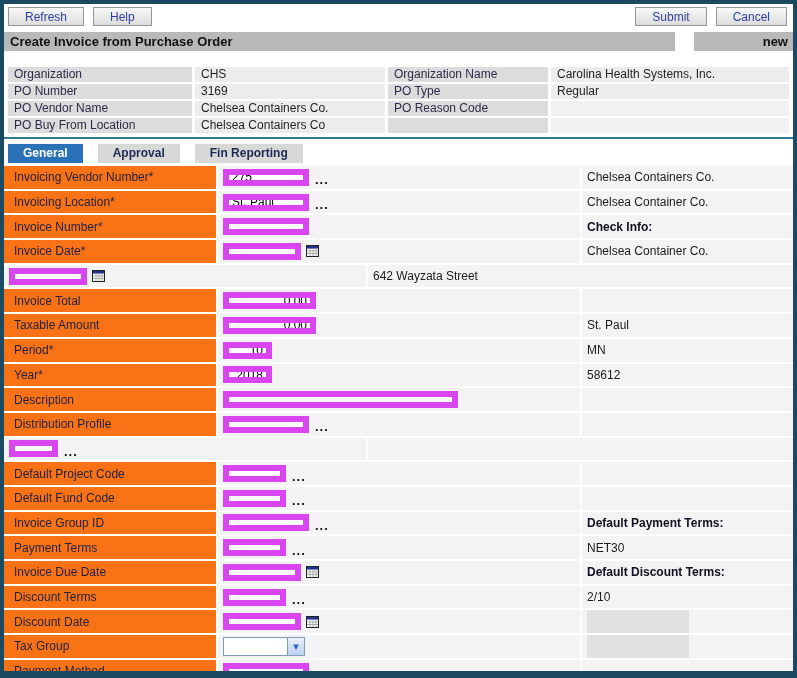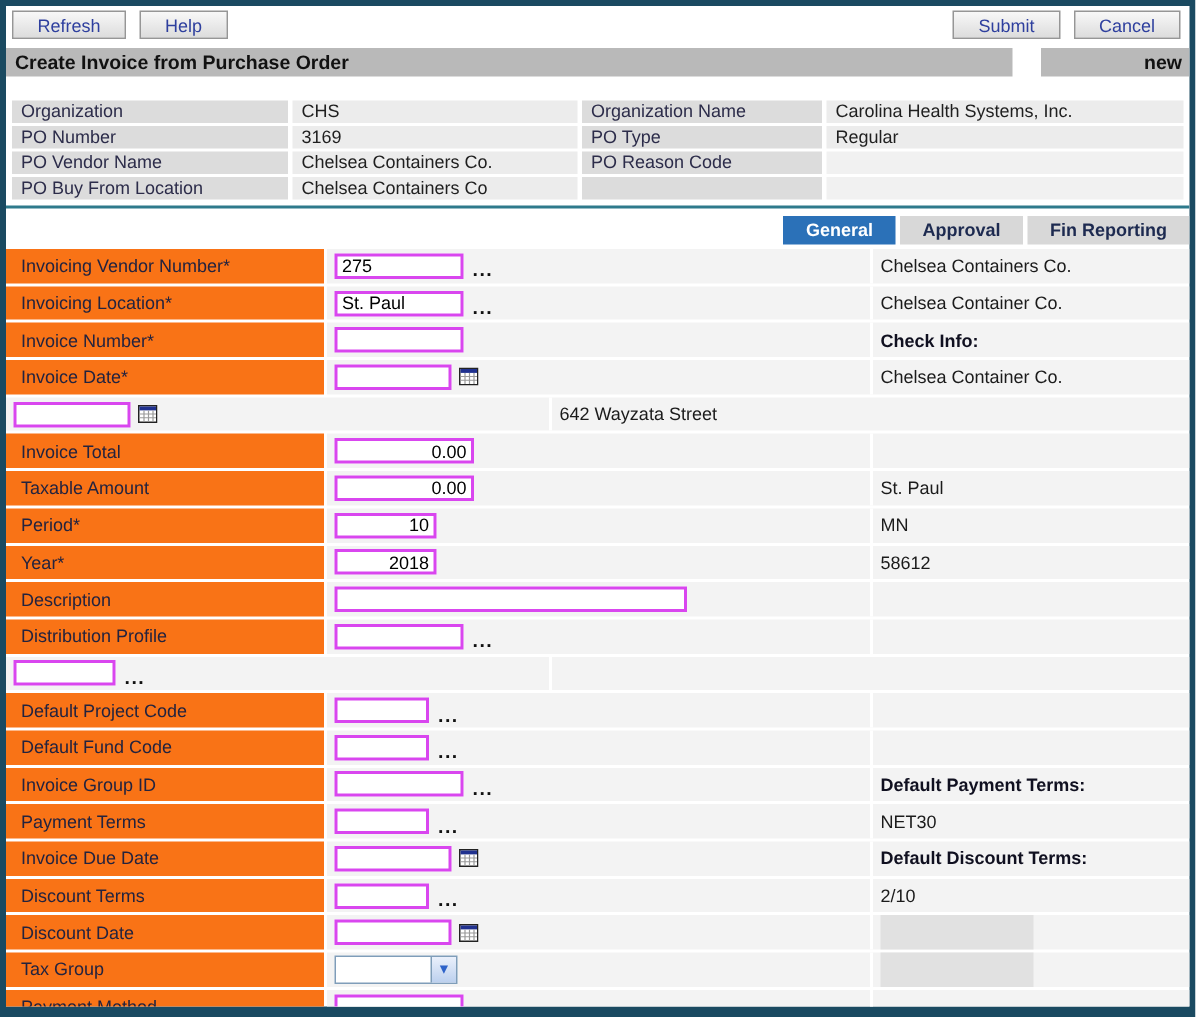--- a/index.html
+++ b/index.html
@@ -42,21 +42,21 @@
     margin: 2px 4px 0 4px;
   }
   .hcell { height: 15px; line-height: 15px; font-size: 12px; padding: 0 6px; white-space: nowrap; overflow: hidden; }
   .hlabel { background: #dcdcdc; color: #2c2c4a; }
   .hvalue { background: #ececec; color: #1f1f1f; }
   .hvalue.blank { background: #f1f1f1; }
 
   .teal-rule { height: 2px; background: #2e7a8c; margin-top: 4px; }
 
   
-  .tabs { display: flex; gap: 3px; margin: 5px 0 3px 4px; justify-content: flex-end; }
+  .tabs { display: flex; gap: 15px; margin: 5px 0 3px 4px; }
   .tab {
     height: 19px; line-height: 19px; padding: 0 15px;
     font-size: 12px; font-weight: bold; background: #d8d8d8; color: #1d2a50; cursor: pointer;
   }
   .tab.active { background: #2b71b8; color: #fff; }
 
   
   .form { display: flex; flex-direction: column; gap: 2px; }
   .frow { display: flex; height: 22.7px; }
   .flabel {
@@ -69,25 +69,25 @@
     display: flex; align-items: center; padding-left: 5px;
   }
   .finfo {
     flex: 1; background: #f3f3f3; border-left: 2px solid #fff;
     font-size: 12px; color: #1b1b1b;
     display: flex; align-items: center; padding-left: 5px; white-space: nowrap;
   }
   .finfo.bold { font-weight: bold; color: #101020; }
 
   input.fld {
-    height: 17px; border: 2px solid #d946ef; background: #fff;
+    height: 17px; border: 6px solid #d946ef; background: #fff;
     font-size: 12px; padding: 0 3px; font-family: "Liberation Sans", sans-serif; color: #000;
   }
   .w85 { width: 86px; } .w80 { width: 78px; } .w95 { width: 93px; }
-  .w48 { width: 68px; } .w65 { width: 63px; } .w235 { width: 235px; }
+  .w48 { width: 49px; } .w65 { width: 63px; } .w235 { width: 235px; }
   .num { text-align: right; }
   .disabled { background: #d6d6d6; }
 
   .lookup {
     margin-left: 6px; font-size: 13px; font-weight: bold; letter-spacing: 1px;
     color: #111; cursor: pointer; line-height: 10px; align-self: center; padding-top: 6px;
   }
   .calbtn { margin-left: 5px; display: inline-flex; cursor: pointer; }
 
   .selectbox {

